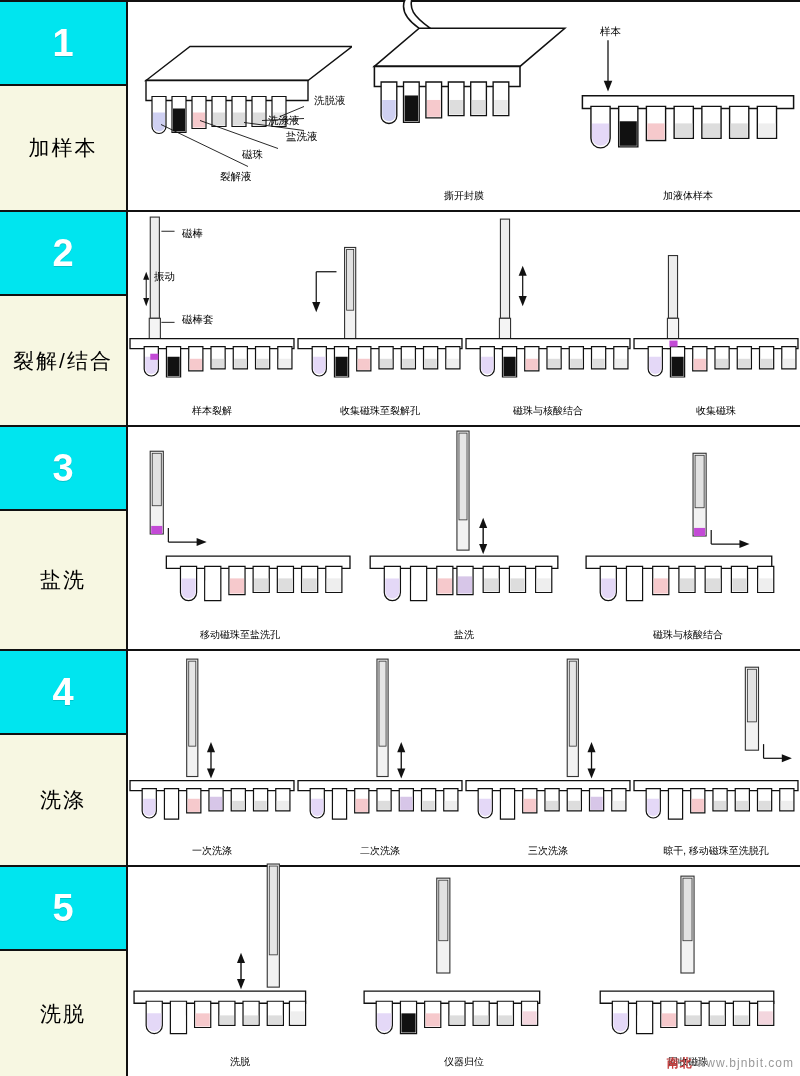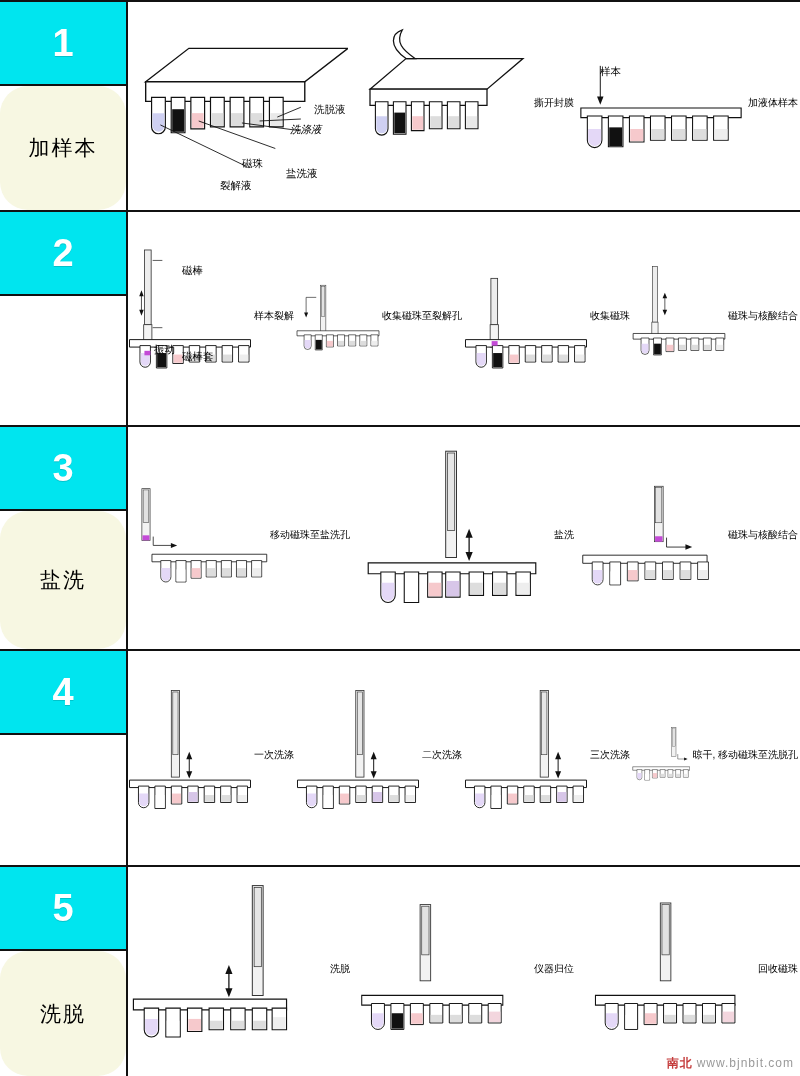--- a/index.html
+++ b/index.html
@@ -29,26 +29,25 @@
     box-sizing:border-box;
     text-shadow:0 1px 0 rgba(0,0,0,.15);
   }
   .namebox{
     background:#f7f7e2;
     flex:1;
     display:flex;align-items:center;justify-content:center;
     font-size:21px;letter-spacing:2px;
     box-sizing:border-box;
     text-align:center;
-    border-radius:28px;
   }
   .panels{flex:1;display:flex;position:relative;box-sizing:border-box;}
   .panel{
     flex:1;position:relative;
-    display:flex;flex-direction:row;
+    display:flex;flex-direction:column;
     align-items:center;justify-content:flex-end;
     box-sizing:border-box;
     padding-bottom:4px;
   }
   .panel .art{position:relative;width:100%;flex:1;}
   .caption{font-size:10px;text-align:center;line-height:1.2;padding:2px 2px 4px;}
   .tinytext{position:absolute;font-size:10.5px;white-space:nowrap;}
 
   .watermark{
     position:absolute;right:6px;bottom:4px;
@@ -97,22 +96,22 @@
 
             <g stroke="#111" stroke-width="0.9">
               <line x1="152" y1="108" x2="176" y2="98"></line>
               <line x1="134" y1="112" x2="176" y2="110"></line>
               <line x1="116" y1="114" x2="176" y2="122"></line>
               <line x1="72" y1="112" x2="150" y2="140"></line>
               <line x1="33" y1="116" x2="120" y2="158"></line>
             </g>
           </svg>
           <div class="tinytext" style="left:162px;top:92px;color:#111;margin-left:24px;">洗脱液</div>
-          <div class="tinytext" style="left:162px;top:112px;font-style:italic;">洗涤液</div>
-          <div class="tinytext" style="left:158px;top:128px;margin-top:28px;">盐洗液</div>
+          <div class="tinytext" style="left:140px;top:112px;">洗涤液</div>
+          <div class="tinytext" style="left:158px;top:128px;">盐洗液</div>
           <div class="tinytext" style="left:114px;top:146px;">磁珠</div>
           <div class="tinytext" style="left:92px;top:168px;">裂解液</div>
         </div>
         <div class="caption"></div>
       </div>
 
       <div class="panel">
         <div class="art">
           <svg width="100%" height="100%" viewBox="0 0 200 185" preserveAspectRatio="xMidYMid meet">
             <polygon points="20,78 60,44 190,44 150,78" fill="#ffffff" stroke="#111" stroke-width="1.4"></polygon>
@@ -165,20 +164,21 @@
           <div class="tinytext" style="left:24px;top:38px;">样本</div>
         </div>
         <div class="caption">加液体样本</div>
       </div>
     </div>
   </div>
 
   <div class="row" style="height:215px;">
     <div class="labelcol">
       <div class="numbox" style="height:84px;">2</div>
+      <div class="namebox">裂解/结合</div>
     </div>
     <div class="panels">
 
       <div class="panel">
         <div class="art">
           <svg width="100%" height="100%" viewBox="0 0 166 190" preserveAspectRatio="xMidYMid meet">
             <rect x="22" y="8" width="9" height="100" fill="#ededed" stroke="#333" stroke-width="1.1"></rect>
             <line x1="33" y1="22" x2="46" y2="22" stroke="#111" stroke-width="0.9"></line>
             <rect x="21" y="108" width="11" height="28" fill="#f4f4f4" stroke="#333" stroke-width="1.1"></rect>
             <line x1="18" y1="66" x2="18" y2="92" stroke="#111" stroke-width="1"></line>
@@ -198,21 +198,21 @@
             <path d="M17,146 L17,157 a6,6 0 0 0 12,0 L29,146 Z" fill="#e4d8f7"></path>
             <rect x="39" y="146" width="12" height="19" fill="#111"></rect>
             <rect x="61" y="148" width="12" height="11" fill="#f6c9cc"></rect>
             <rect x="83" y="148" width="12" height="9" fill="#dddddd"></rect>
             <rect x="105" y="148" width="12" height="9" fill="#dddddd"></rect>
             <rect x="127" y="148" width="12" height="9" fill="#dddddd"></rect>
             <rect x="149" y="148" width="12" height="9" fill="#eeeeee"></rect>
             <rect x="22" y="143" width="8" height="6" fill="#c34ad6"></rect>
           </svg>
           <div class="tinytext" style="left:54px;top:20px;text-align:center;">磁棒</div>
-          <div class="tinytext" style="left:26px;top:63px;margin-top:36px;">振动</div>
+          <div class="tinytext" style="left:26px;top:63px;">振动</div>
           <div class="tinytext" style="left:54px;top:106px;">磁棒套</div>
         </div>
         <div class="caption">样本裂解</div>
       </div>
 
       <div class="panel">
         <div class="art">
           <svg width="100%" height="100%" viewBox="0 0 166 190" preserveAspectRatio="xMidYMid meet">
             <rect x="48" y="38" width="11" height="92" fill="#f2f2f2" stroke="#333" stroke-width="1.1"></rect>
             <rect x="50" y="40" width="7" height="60" fill="#e2e2e2" stroke="#333" stroke-width="0.8"></rect>
@@ -232,20 +232,50 @@
             <path d="M17,146 L17,157 a6,6 0 0 0 12,0 L29,146 Z" fill="#e4d8f7"></path>
             <rect x="39" y="146" width="12" height="19" fill="#111"></rect>
             <rect x="61" y="148" width="12" height="11" fill="#f6c9cc"></rect>
             <rect x="83" y="148" width="12" height="9" fill="#dddddd"></rect>
             <rect x="105" y="148" width="12" height="9" fill="#dddddd"></rect>
             <rect x="127" y="148" width="12" height="9" fill="#dddddd"></rect>
             <rect x="149" y="148" width="12" height="9" fill="#eeeeee"></rect>
           </svg>
         </div>
         <div class="caption">收集磁珠至裂解孔</div>
+      </div>
+
+      <div class="panel">
+        <div class="art">
+          <svg width="100%" height="100%" viewBox="0 0 166 190" preserveAspectRatio="xMidYMid meet">
+            <rect x="36" y="10" width="9" height="98" fill="#ededed" stroke="#333" stroke-width="1.1"></rect>
+            <rect x="35" y="108" width="11" height="30" fill="#f4f4f4" stroke="#333" stroke-width="1.1"></rect>
+            <line x1="58" y1="60" x2="58" y2="92" stroke="#111" stroke-width="1.2"></line>
+            <polygon points="54,66 62,66 58,56" fill="#111"></polygon>
+            <polygon points="54,86 62,86 58,96" fill="#111"></polygon>
+            <path d="M2,128 L164,128 L164,138 L2,138 Z" fill="#fff" stroke="#111" stroke-width="1.3"></path>
+            <g stroke="#111" stroke-width="1.2" fill="#ffffff">
+              <path d="M16,136 L16,158 a7,7 0 0 0 14,0 L30,136 Z"></path>
+              <path d="M38,136 L38,166 L52,166 L52,136 Z"></path>
+              <path d="M60,136 L60,160 L74,160 L74,136 Z"></path>
+              <path d="M82,136 L82,158 L96,158 L96,136 Z"></path>
+              <path d="M104,136 L104,158 L118,158 L118,136 Z"></path>
+              <path d="M126,136 L126,158 L140,158 L140,136 Z"></path>
+              <path d="M148,136 L148,158 L162,158 L162,136 Z"></path>
+            </g>
+            <path d="M17,146 L17,157 a6,6 0 0 0 12,0 L29,146 Z" fill="#e4d8f7"></path>
+            <rect x="39" y="146" width="12" height="19" fill="#111"></rect>
+            <rect x="61" y="148" width="12" height="11" fill="#f6c9cc"></rect>
+            <rect x="83" y="148" width="12" height="9" fill="#dddddd"></rect>
+            <rect x="105" y="148" width="12" height="9" fill="#dddddd"></rect>
+            <rect x="127" y="148" width="12" height="9" fill="#dddddd"></rect>
+            <rect x="149" y="148" width="12" height="9" fill="#eeeeee"></rect>
+          </svg>
+        </div>
+        <div class="caption">磁珠与核酸结合</div>
       </div>
 
       <div class="panel">
         <div class="art">
           <svg width="100%" height="100%" viewBox="0 0 166 190" preserveAspectRatio="xMidYMid meet">
             <rect x="36" y="46" width="9" height="62" fill="#ededed" stroke="#333" stroke-width="1.1"></rect>
             <rect x="35" y="108" width="11" height="30" fill="#f4f4f4" stroke="#333" stroke-width="1.1"></rect>
             <path d="M2,128 L164,128 L164,138 L2,138 Z" fill="#fff" stroke="#111" stroke-width="1.3"></path>
             <g stroke="#111" stroke-width="1.2" fill="#ffffff">
               <path d="M16,136 L16,158 a7,7 0 0 0 14,0 L30,136 Z"></path>
@@ -261,50 +291,20 @@
             <rect x="61" y="148" width="12" height="11" fill="#f6c9cc"></rect>
             <rect x="83" y="148" width="12" height="9" fill="#dddddd"></rect>
             <rect x="105" y="148" width="12" height="9" fill="#dddddd"></rect>
             <rect x="127" y="148" width="12" height="9" fill="#dddddd"></rect>
             <rect x="149" y="148" width="12" height="9" fill="#eeeeee"></rect>
             <rect x="37" y="130" width="8" height="6" fill="#c34ad6"></rect>
           </svg>
         </div>
         <div class="caption">收集磁珠</div>
       </div>
-
-      <div class="panel">
-        <div class="art">
-          <svg width="100%" height="100%" viewBox="0 0 166 190" preserveAspectRatio="xMidYMid meet">
-            <rect x="36" y="10" width="9" height="98" fill="#ededed" stroke="#333" stroke-width="1.1"></rect>
-            <rect x="35" y="108" width="11" height="30" fill="#f4f4f4" stroke="#333" stroke-width="1.1"></rect>
-            <line x1="58" y1="60" x2="58" y2="92" stroke="#111" stroke-width="1.2"></line>
-            <polygon points="54,66 62,66 58,56" fill="#111"></polygon>
-            <polygon points="54,86 62,86 58,96" fill="#111"></polygon>
-            <path d="M2,128 L164,128 L164,138 L2,138 Z" fill="#fff" stroke="#111" stroke-width="1.3"></path>
-            <g stroke="#111" stroke-width="1.2" fill="#ffffff">
-              <path d="M16,136 L16,158 a7,7 0 0 0 14,0 L30,136 Z"></path>
-              <path d="M38,136 L38,166 L52,166 L52,136 Z"></path>
-              <path d="M60,136 L60,160 L74,160 L74,136 Z"></path>
-              <path d="M82,136 L82,158 L96,158 L96,136 Z"></path>
-              <path d="M104,136 L104,158 L118,158 L118,136 Z"></path>
-              <path d="M126,136 L126,158 L140,158 L140,136 Z"></path>
-              <path d="M148,136 L148,158 L162,158 L162,136 Z"></path>
-            </g>
-            <path d="M17,146 L17,157 a6,6 0 0 0 12,0 L29,146 Z" fill="#e4d8f7"></path>
-            <rect x="39" y="146" width="12" height="19" fill="#111"></rect>
-            <rect x="61" y="148" width="12" height="11" fill="#f6c9cc"></rect>
-            <rect x="83" y="148" width="12" height="9" fill="#dddddd"></rect>
-            <rect x="105" y="148" width="12" height="9" fill="#dddddd"></rect>
-            <rect x="127" y="148" width="12" height="9" fill="#dddddd"></rect>
-            <rect x="149" y="148" width="12" height="9" fill="#eeeeee"></rect>
-          </svg>
-        </div>
-        <div class="caption">磁珠与核酸结合</div>
-      </div>
     </div>
   </div>
 
   <div class="row" style="height:224px;">
     <div class="labelcol">
       <div class="numbox" style="height:84px;">3</div>
       <div class="namebox">盐洗</div>
     </div>
     <div class="panels">
 
@@ -398,20 +398,21 @@
           </svg>
         </div>
         <div class="caption">磁珠与核酸结合</div>
       </div>
     </div>
   </div>
 
   <div class="row" style="height:216px;">
     <div class="labelcol">
       <div class="numbox" style="height:84px;">4</div>
+      <div class="namebox">洗涤</div>
     </div>
     <div class="panels">
 
       <div class="panel">
         <div class="art">
           <svg width="100%" height="100%" viewBox="0 0 166 190" preserveAspectRatio="xMidYMid meet">
             <rect x="58" y="10" width="11" height="116" fill="#f2f2f2" stroke="#333" stroke-width="1.1"></rect>
             <rect x="60" y="12" width="7" height="84" fill="#e6e6e6" stroke="#333" stroke-width="0.8"></rect>
             <line x1="82" y1="96" x2="82" y2="124" stroke="#111" stroke-width="1.3"></line>
             <polygon points="78,102 86,102 82,92" fill="#111"></polygon>

